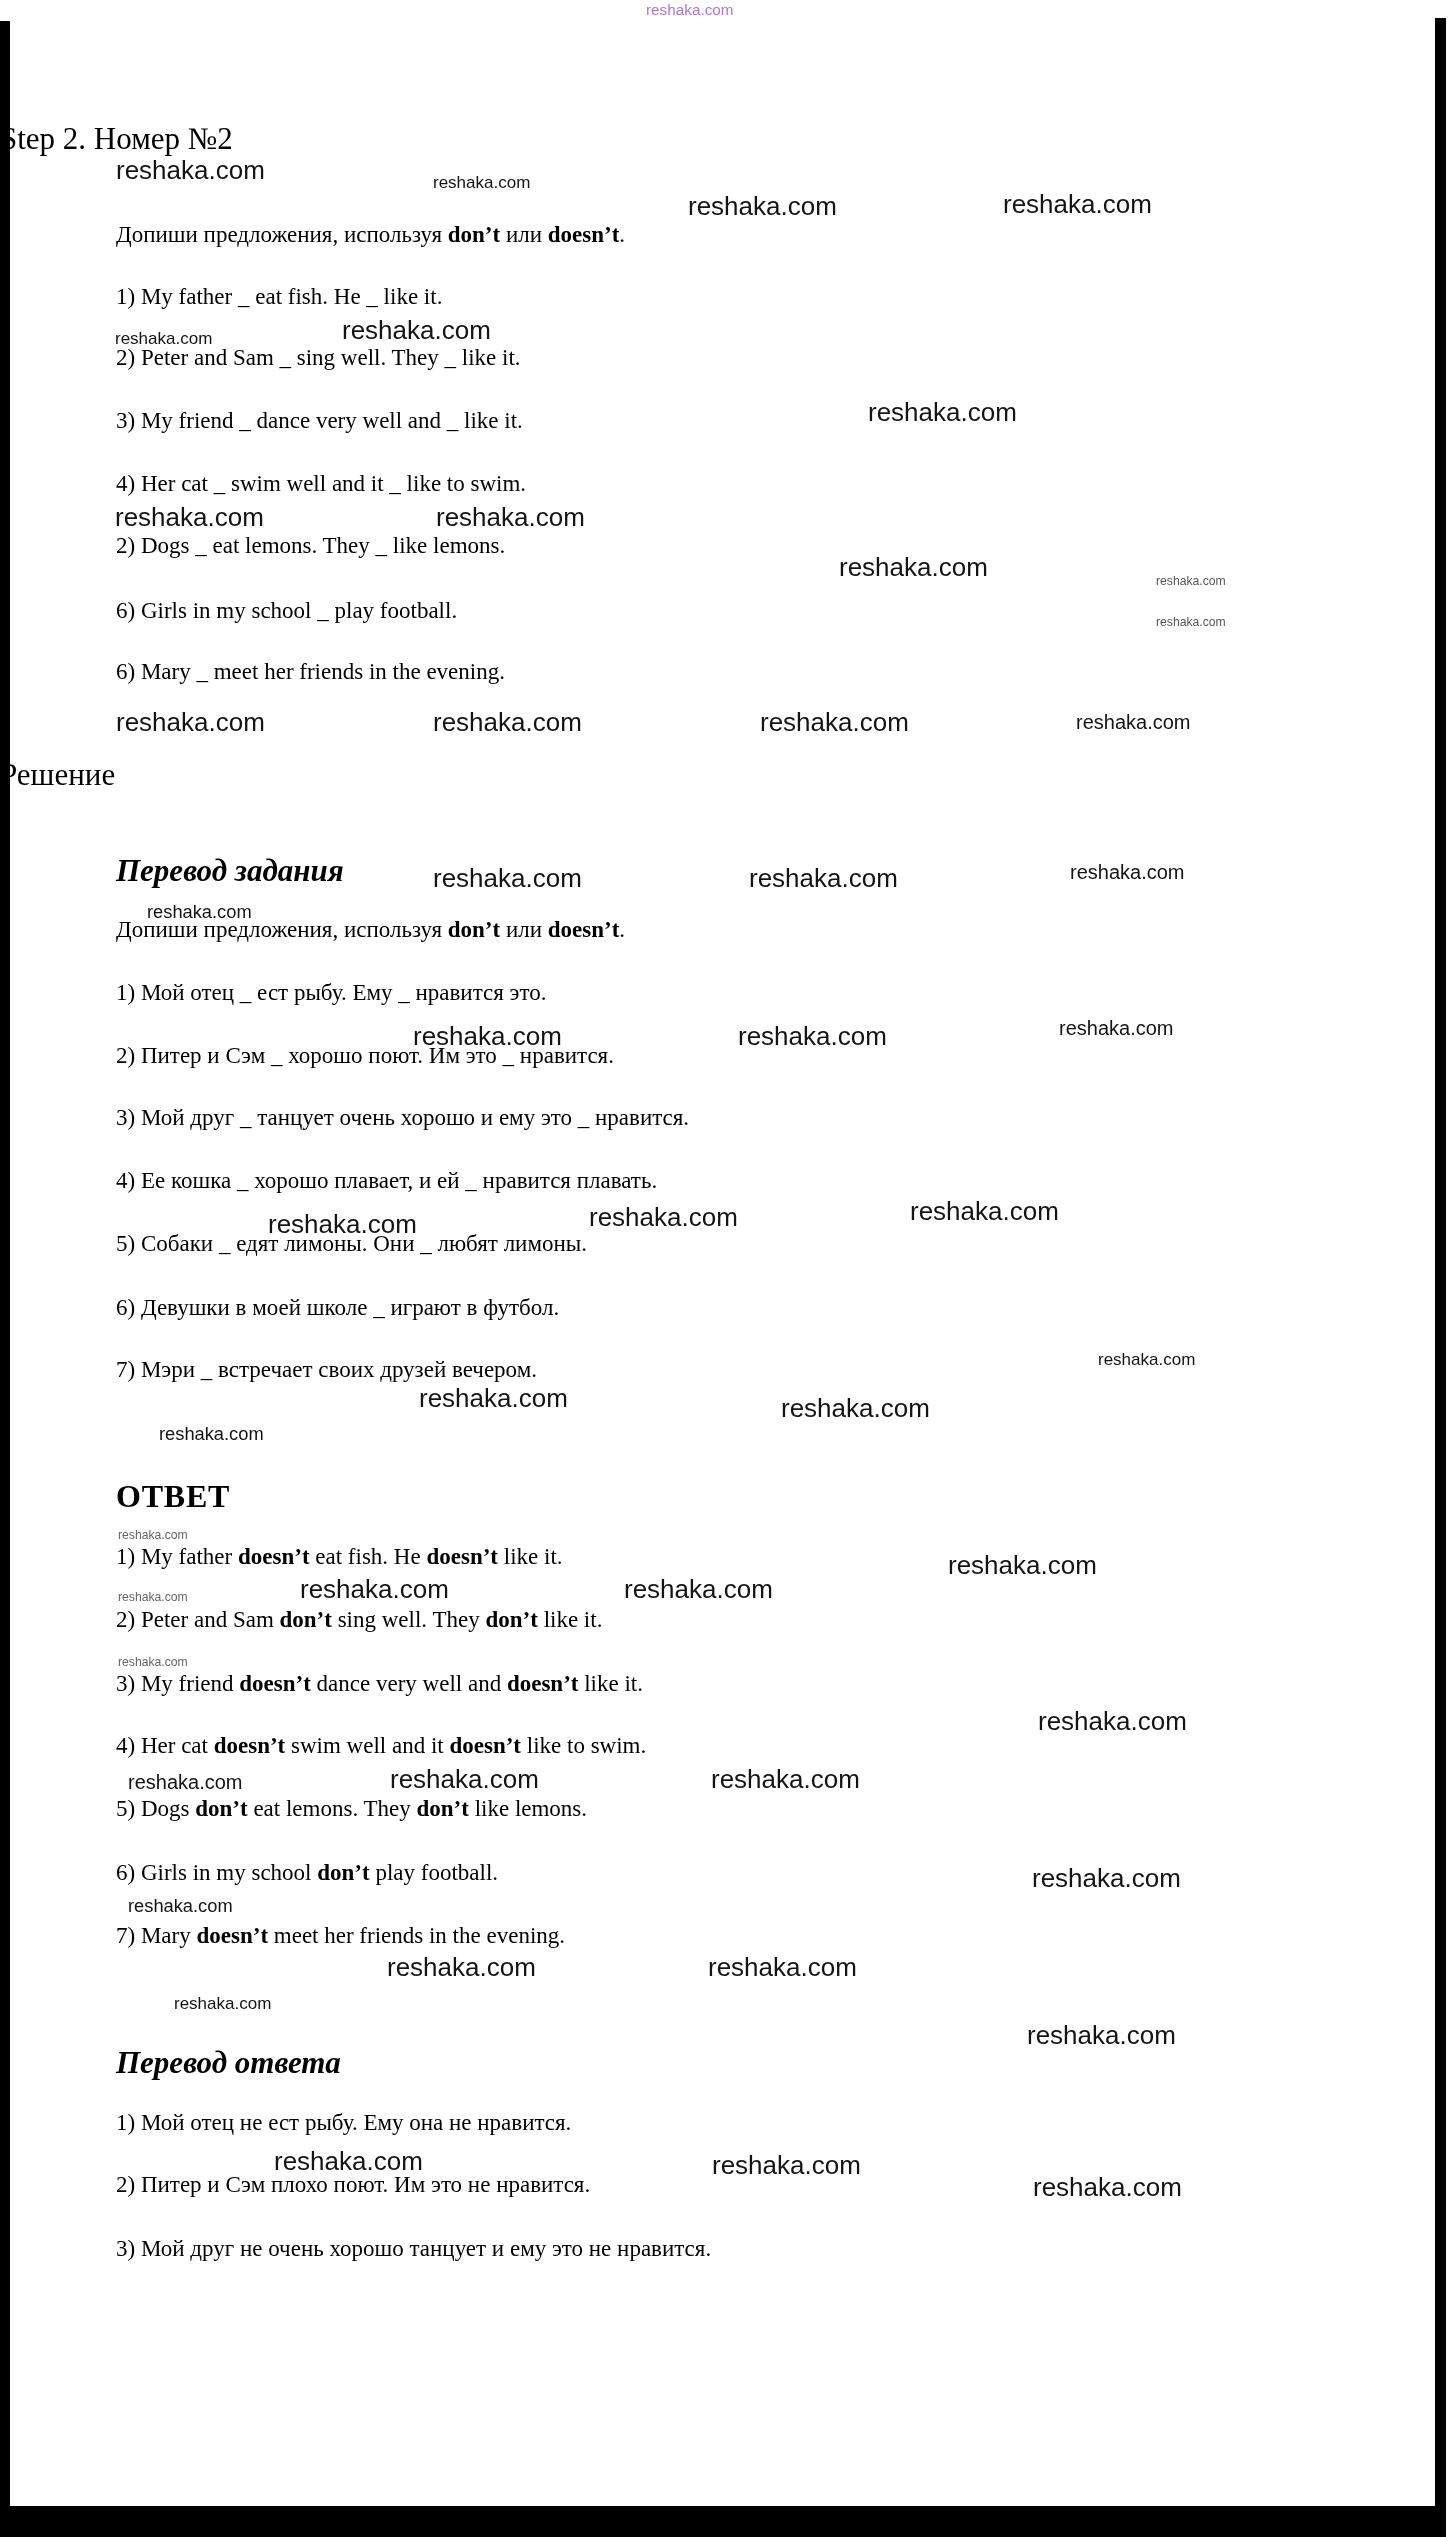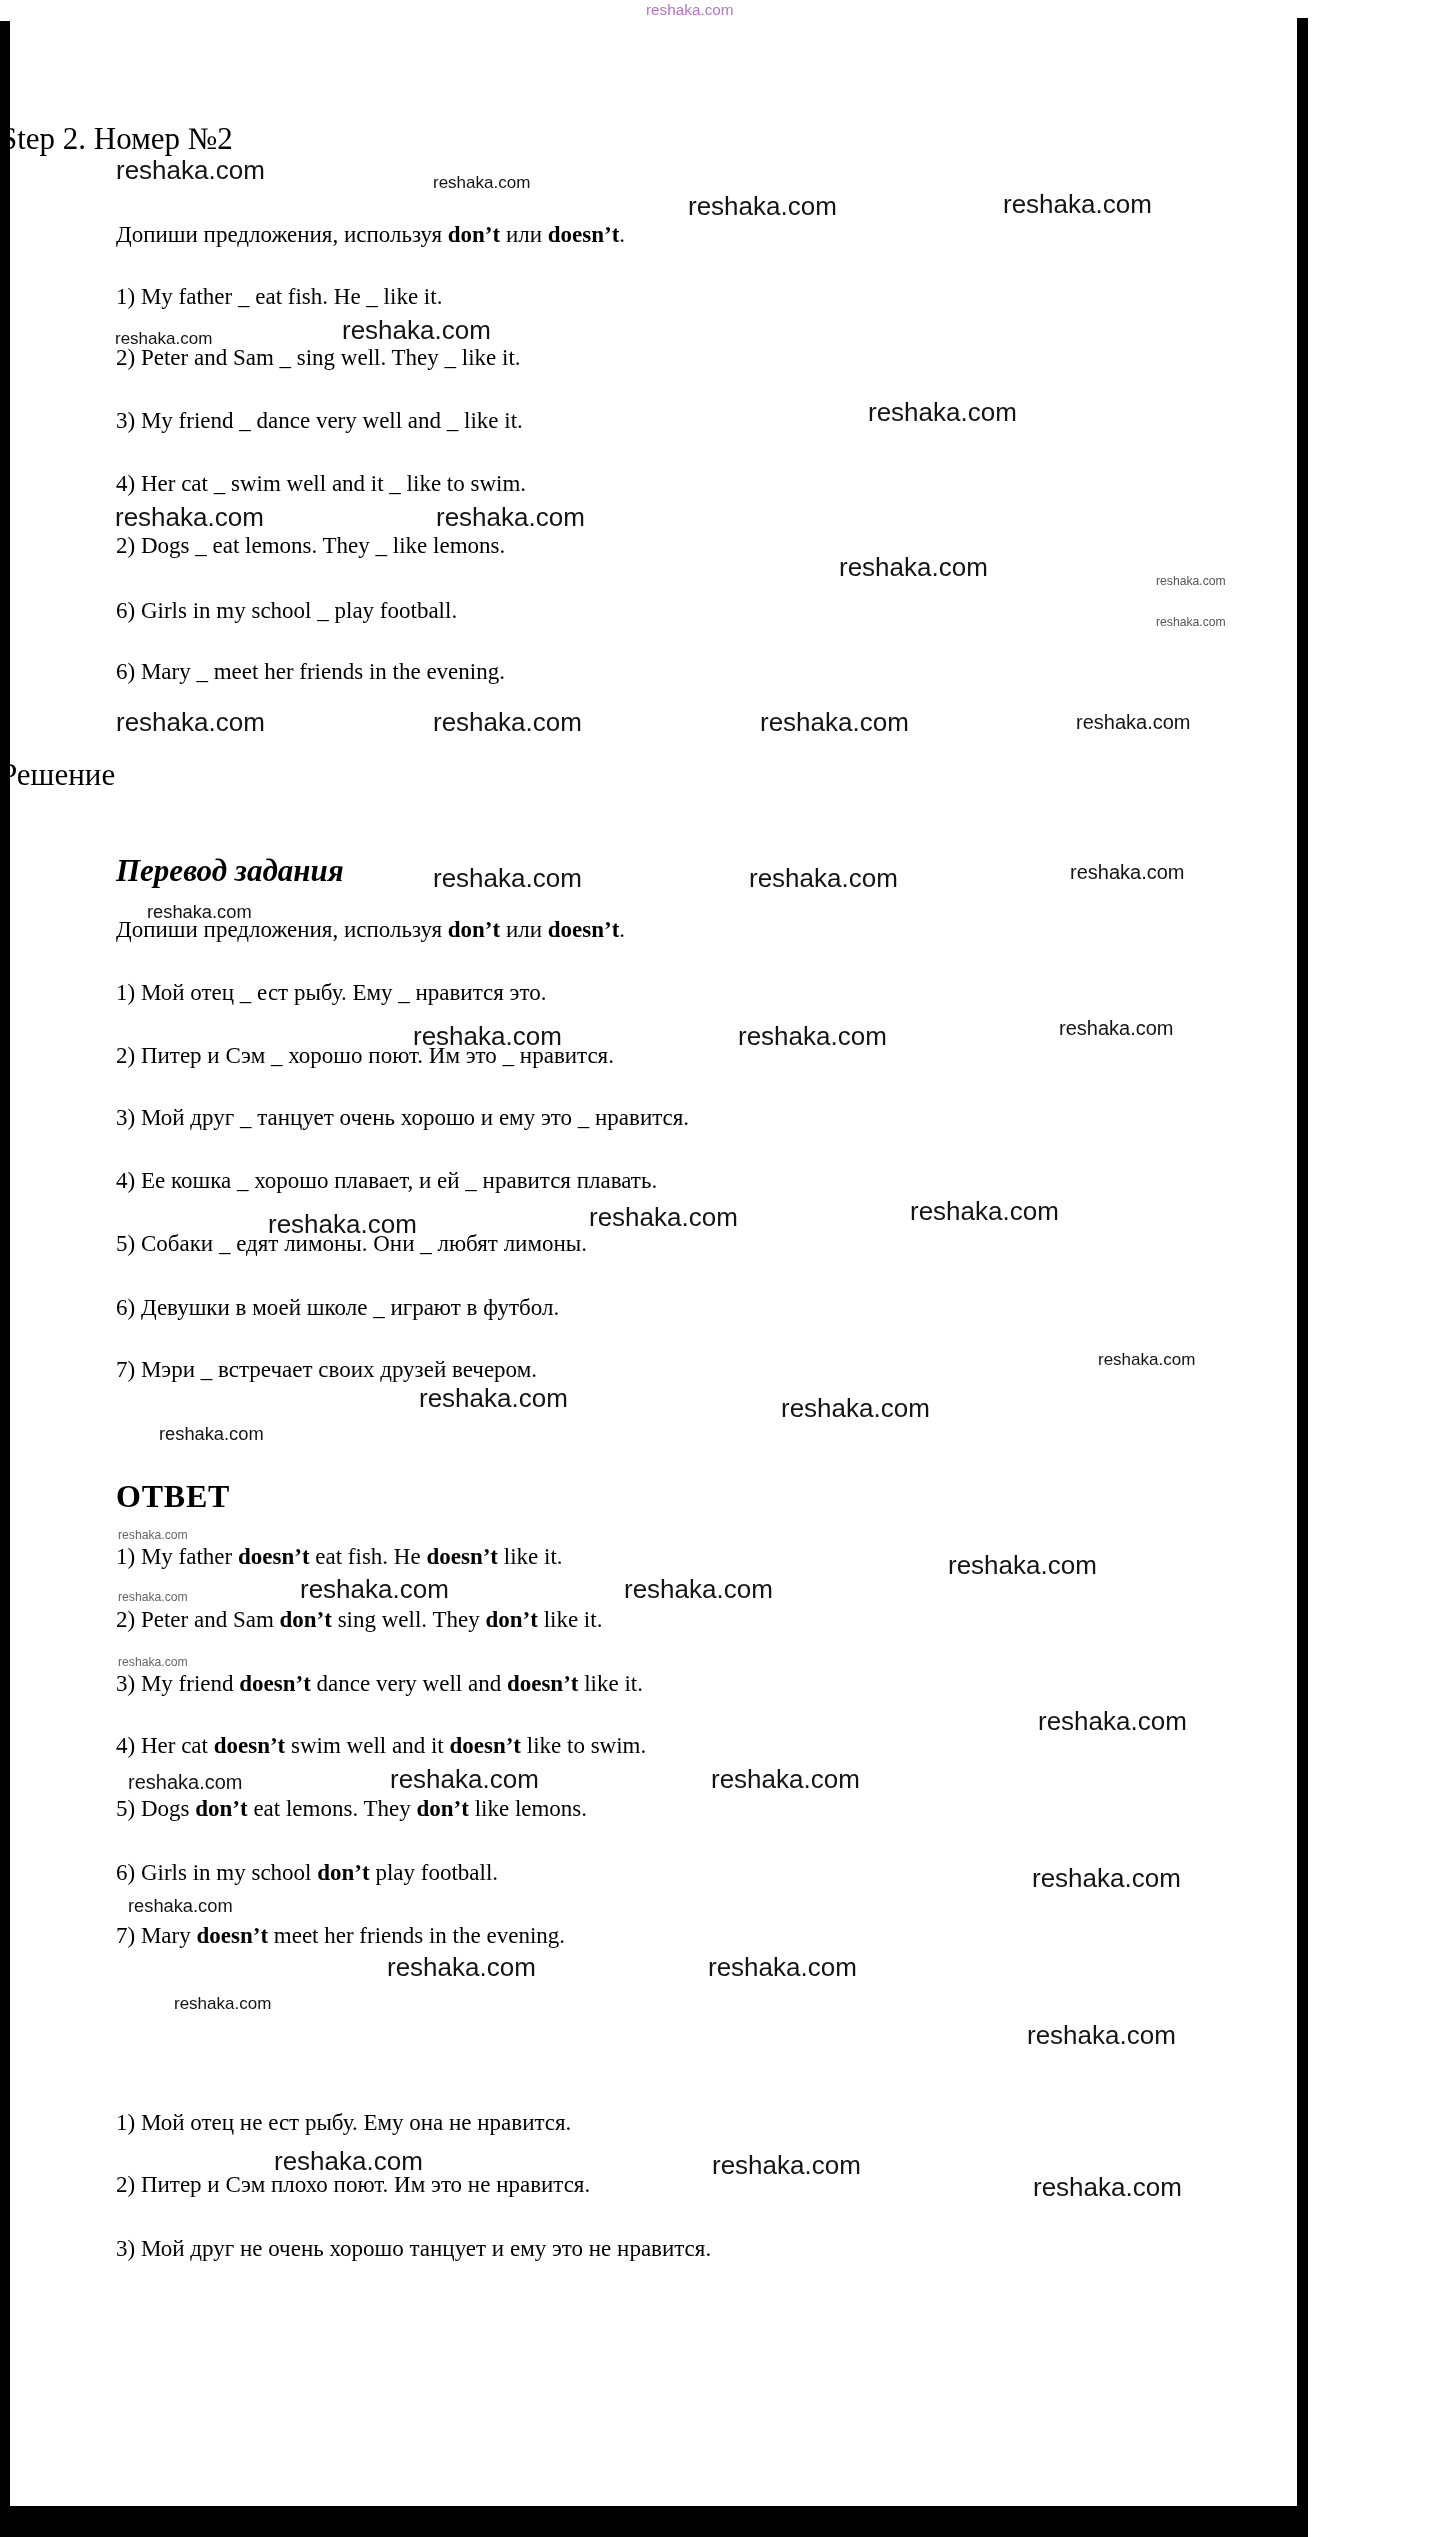--- a/index.html
+++ b/index.html
@@ -1,19 +1,19 @@
 <!DOCTYPE html>
 <html style="font-size:12.2px"><head>
 <meta charset="utf-8">
 <style>
   * { margin:0; padding:0; box-sizing:border-box; }
   html,body { background:#ffffff; }
   .page {
     position:relative;
-    width:1308px; height:2538px;
+    width:1446px; height:2538px;
     background:#ffffff;
     font-family:"Liberation Serif", serif;
     color:#000;
     overflow:hidden;
   }
   .edge { position:absolute; background:#000; }
   .edge-left   { left:0; top:21.4px; width:10px;  height:2516px; }
   .edge-right  { right:0; top:18.3px; width:10.7px; height:2519px; }
   .edge-bottom { left:0; bottom:0; width:1450px; height:32px; }
 
@@ -126,18 +126,19 @@
 
   <div class="line answer-hd" style="top:1478px">ОТВЕТ</div>
   <div class="line" style="top:1544px"><span>1) My father </span><b>doesn’t</b><span> eat fish. He </span><b>doesn’t</b><span> like it.</span></div>
   <div class="line" style="top:1607px"><span>2) Peter and Sam </span><b>don’t</b><span> sing well. They </span><b>don’t</b><span> like it.</span></div>
   <div class="line" style="top:1671px"><span>3) My friend </span><b>doesn’t</b><span> dance very well and </span><b>doesn’t</b><span> like it.</span></div>
   <div class="line" style="top:1733px"><span>4) Her cat </span><b>doesn’t</b><span> swim well and it </span><b>doesn’t</b><span> like to swim.</span></div>
   <div class="line" style="top:1796px"><span>5) Dogs </span><b>don’t</b><span> eat lemons. They </span><b>don’t</b><span> like lemons.</span></div>
   <div class="line" style="top:1860px"><span>6) Girls in my school </span><b>don’t</b><span> play football.</span></div>
   <div class="line" style="top:1923px"><span>7) Mary </span><b>doesn’t</b><span> meet her friends in the evening.</span></div>
 
+  <div class="line bi" style="top:2045px">Перевод ответа</div>
   <div class="line" style="top:2110px">1) Мой отец не ест рыбу. Ему она не нравится.</div>
   <div class="line" style="top:2172px">2) Питер и Сэм плохо поют. Им это не нравится.</div>
   <div class="line" style="top:2236px">3) Мой друг не очень хорошо танцует и ему это не нравится.</div>
 
 </div>
 
 
 </body></html>

